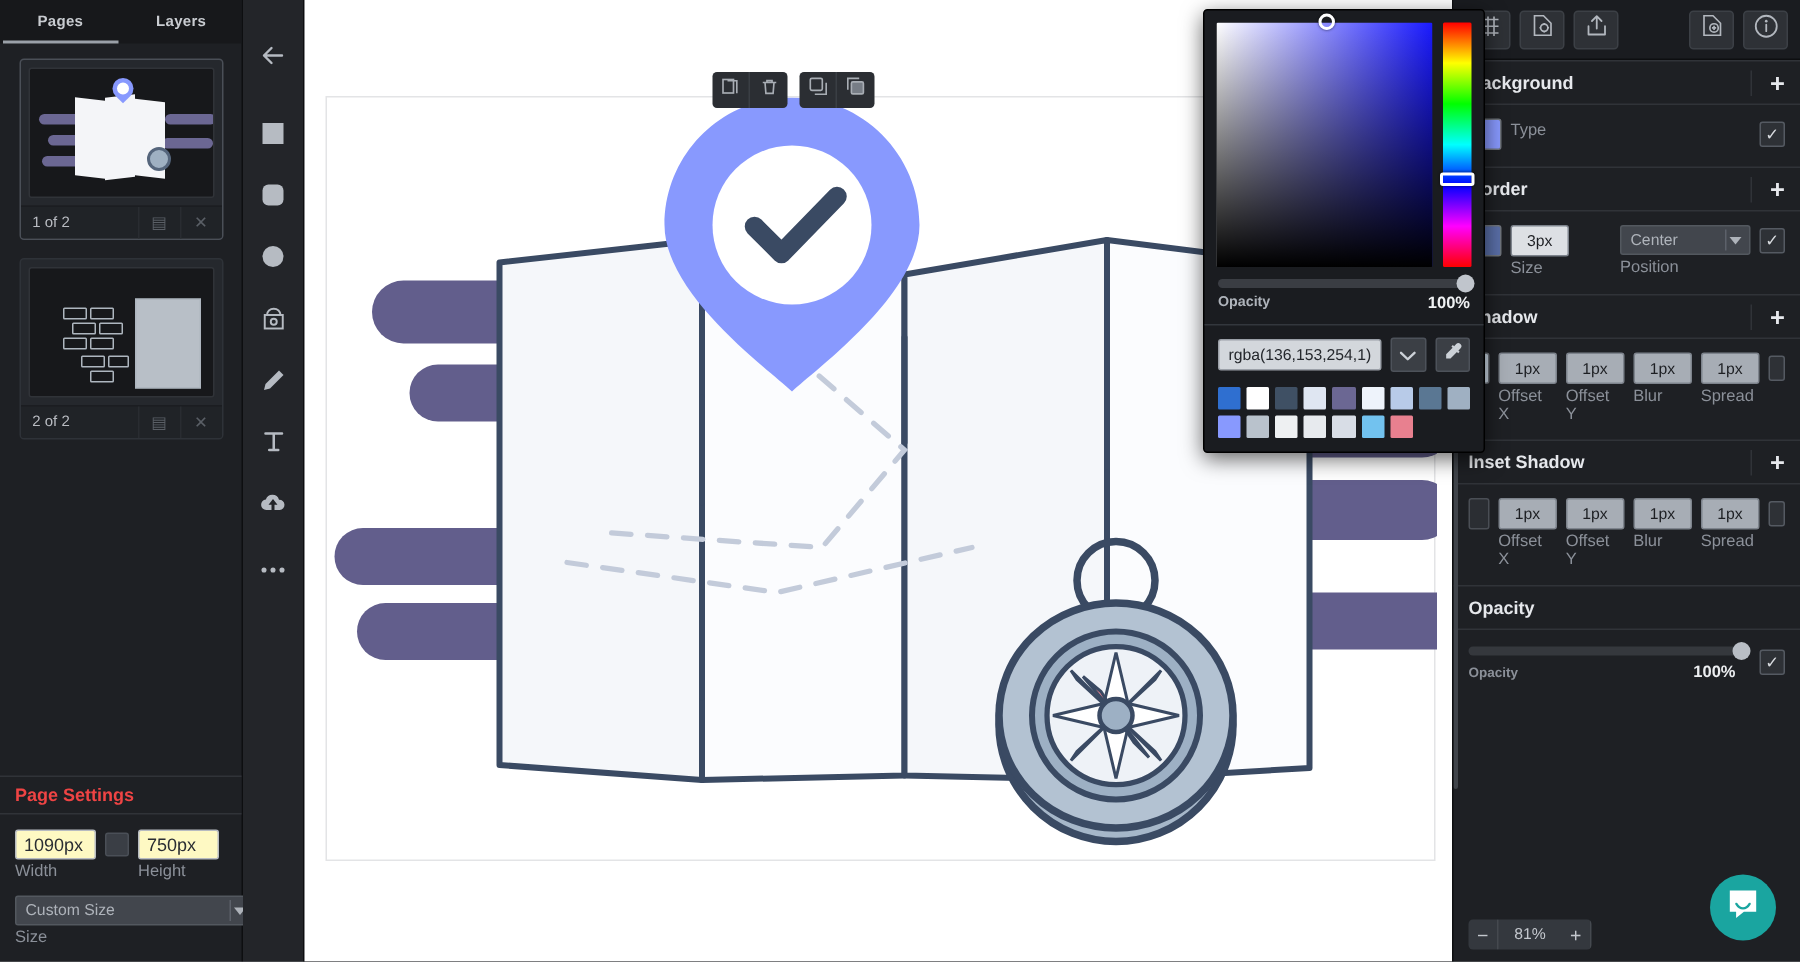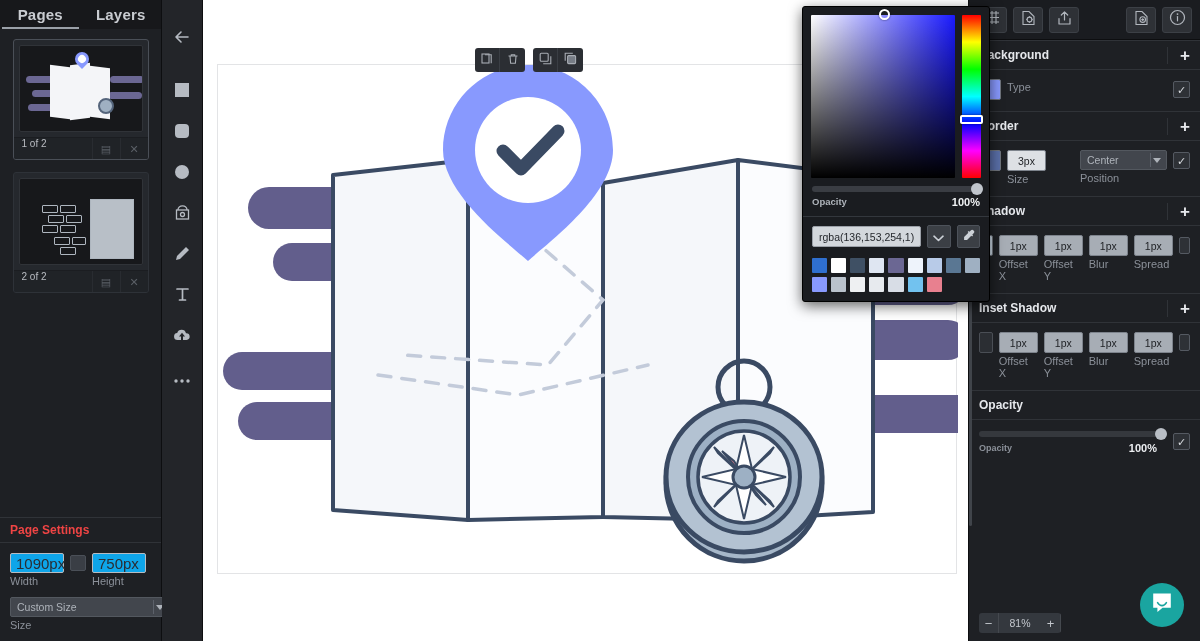--- a/index.html
+++ b/index.html
@@ -14,42 +14,42 @@
 
   
   .pages-panel {
     position: absolute; left: 0; top: 0; width: 162px; height: 641px;
     background: #1e2024; border-right: 1px solid #0d0e10;
     display: flex; flex-direction: column;
   }
   .panel-tabs { display: flex; height: 29px; flex: 0 0 29px; background: #17181b; }
   .panel-tab {
     flex: 1; display: flex; align-items: center; justify-content: center;
-    font-size: 15px; font-weight: bold; color: #c9ccd1; letter-spacing: .2px;
+    font-size: 10px; font-weight: bold; color: #c9ccd1; letter-spacing: .2px;
     cursor: pointer; position: relative;
   }
   .panel-tab.active::after {
     content: ""; position: absolute; left: 2px; right: 2px; bottom: 0; height: 2px;
     background: #9aa0a8;
   }
   .pages-scroll { flex: 1; overflow: hidden; padding: 10px 0 0 0; }
 
   .page-card {
     width: 136px; margin: 0 auto 12px auto;
     background: #25282d; border-radius: 3px; border: 1px solid #2e3238;
     overflow: hidden;
   }
   .page-card.selected { border-color: #4a4f57; }
   .page-thumb {
     height: 87px; margin: 5px; border-radius: 2px;
     background: #17181b; position: relative; overflow: hidden;
     border: 1px solid #303338;
   }
   .page-card-foot {
-    height: 22px; display: flex; 
+    height: 22px; display: flex; align-items: center;
     border-top: 1px solid #1b1d21; background: #202327;
   }
   .page-card-foot .lbl { flex: 1; font-size: 10px; color: #b9bcc2; padding-left: 8px; }
   .page-card-foot .act {
     width: 28px; text-align: center; color: #5a5f66; font-size: 11px; cursor: pointer;
     border-left: 1px solid #292c31; line-height: 22px;
   }
 
   
   .mini { position: absolute; inset: 0; }
@@ -79,22 +79,22 @@
   }
   .pagesettings-head {
     height: 26px; display: flex; align-items: center; padding: 0 10px;
     font-size: 12px; font-weight: bold; color: #ef4444;
     border-top: 1px solid #303338; border-bottom: 1px solid #303338; background: #1e2024;
   }
   .ps-body { padding: 10px; }
   .ps-row { display: flex; align-items: flex-start; gap: 6px; }
   .field { display: flex; flex-direction: column; }
   .txtbox {
-    height: 20px; background: #0ea5e9; border: 1px solid #b7bbc1; border-radius: 2px;
-    color: #2a2d33; font-size: 15px; padding: 0 5px; line-height: 19px; font-family: inherit;
+    height: 20px; background: #fef9c3; border: 1px solid #b7bbc1; border-radius: 2px;
+    color: #2a2d33; font-size: 12px; padding: 0 5px; line-height: 19px; font-family: inherit;
   }
   .flab { font-size: 11px; color: #8b9099; margin-top: 2px; font-weight: normal; }
   .linkbox {
     width: 16px; height: 16px; margin-top: 2px; background: #3a3e45;
     border: 1px solid #4a4f57; border-radius: 2px; cursor: pointer;
   }
   .selbox {
     position: relative; height: 20px; background: #42464d; border: 1px solid #53585f;
     border-radius: 2px; color: #aeb3ba; font-size: 10.5px; padding: 0 18px 0 6px;
     line-height: 19px; cursor: pointer;

